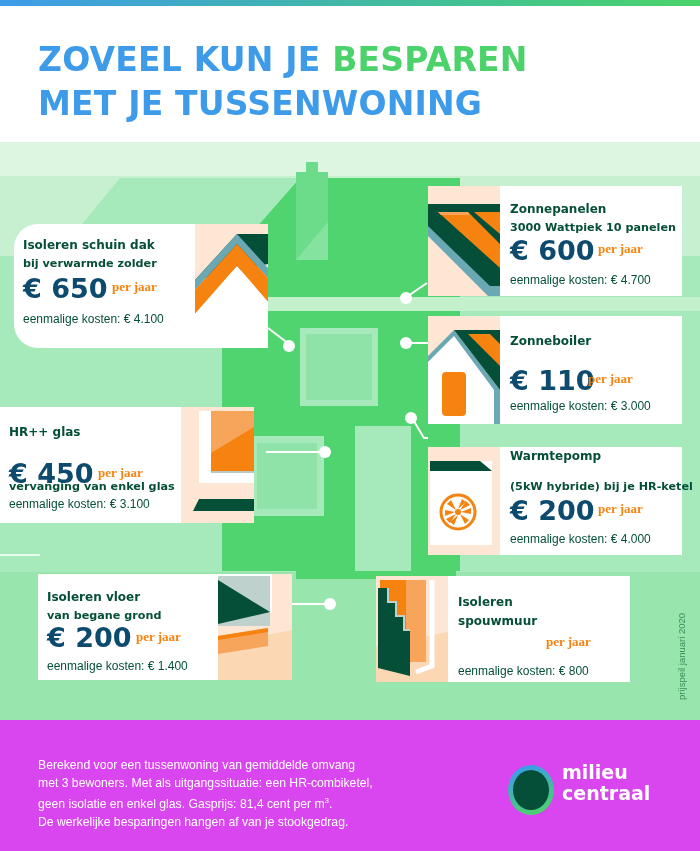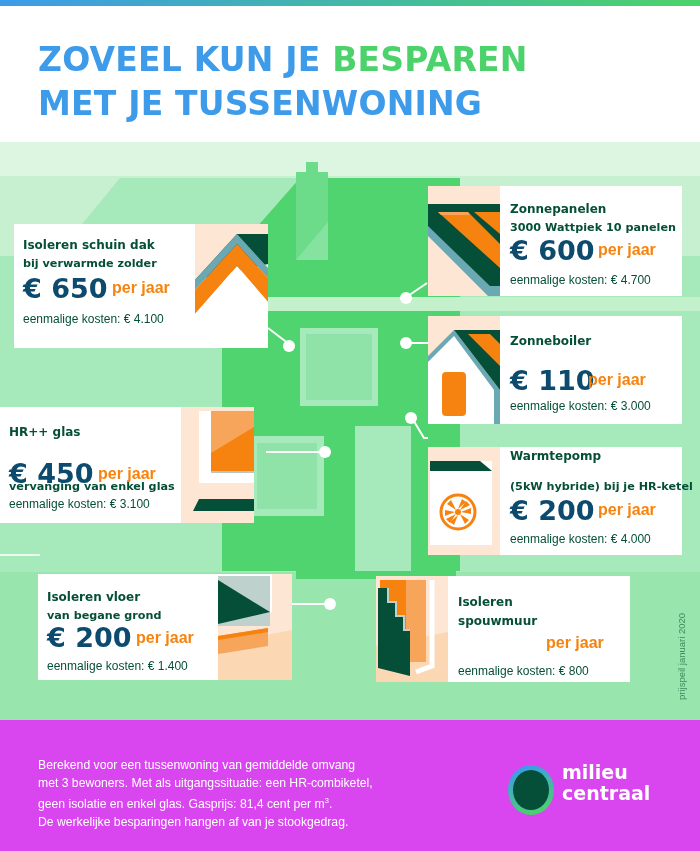--- a/index.html
+++ b/index.html
@@ -26,22 +26,22 @@
   .logo-text { position: absolute; left: 562px; top: 42px; color: #ffffff; font-family: "DejaVu Sans", sans-serif;
     font-weight: bold; font-size: 19px; line-height: 21px; }
 
   .card { position: absolute; background: #ffffff; }
   .card .c-title { position: absolute; font-family: "DejaVu Sans", sans-serif; font-weight: bold;
     color: #054f38; font-size: 12px; line-height: 19px; white-space: nowrap; }
   .card .c-sub { position: absolute; font-family: "DejaVu Sans", sans-serif; font-weight: bold;
     color: #054f38; font-size: 11.2px; white-space: nowrap; }
   .card .c-price { position: absolute; font-family: "DejaVu Sans", sans-serif; font-weight: bold;
     color: #0c4a6e; font-size: 27px; line-height: 30px; white-space: nowrap; }
-  .card .c-per { position: absolute; font-family: Liberation Sans, sans-serif; font-weight: bold;
-    color: #f6830f; font-size: 16px; white-space: nowrap; }
+  .card .c-per { position: absolute; font-family: Liberation Serif, serif; font-weight: bold;
+    color: #f6830f; font-size: 13px; white-space: nowrap; }
   .card .c-cost { position: absolute; color: #054f38; font-size: 12px; white-space: nowrap; }
   .card .c-img { position: absolute; top: 0; overflow: hidden; }
 
   .dot { position: absolute; width: 12px; height: 12px; border-radius: 50%; background: #ffffff; }
   .vtext { position: absolute; left: 676px; top: 700px; transform: rotate(-90deg); transform-origin: 0 0;
     color: #3b8a5c; font-size: 9.5px; white-space: nowrap; }
 </style>
 </head>
 <body>
 
@@ -86,21 +86,21 @@
   </svg>
   <div class="dot" style="left:283px;top:198px;"></div>
   <div class="dot" style="left:400px;top:150px;"></div>
   <div class="dot" style="left:400px;top:195px;"></div>
   <div class="dot" style="left:405px;top:270px;"></div>
   <div class="dot" style="left:319px;top:304px;"></div>
   <div class="dot" style="left:324px;top:456px;"></div>
   <div class="dot" style="left:441px;top:346px;"></div>
 </div>
 
-<div class="card" style="left:14px;top:224px;width:254px;height:124px;">
+<div class="card" style="left:14px;top:224px;width:254px;height:124px;border-radius:24px;">
   <div class="c-title" style="left:9px;top:12px;">Isoleren schuin dak</div>
   <div class="c-sub" style="left:9px;top:33px;">bij verwarmde zolder</div>
   <div class="c-price" style="left:9px;top:50px;">€ 650</div>
   <div class="c-per" style="left:98px;top:55px;">per jaar</div>
   <div class="c-cost" style="left:9px;top:88px;">eenmalige kosten: € 4.100</div>
   <svg class="c-img" style="left:181px;width:73px;height:124px;">
     <rect width="73" height="124" fill="#fde7d4"></rect>
     <rect x="0" y="80" width="73" height="44" fill="#ffffff"></rect>
     <polygon points="0,56 42,10 73,10 73,40" fill="#054f38"></polygon>
     <polygon points="0,56 42,10 73,44 73,54 42,20 0,66" fill="#6aa8b4"></polygon>

